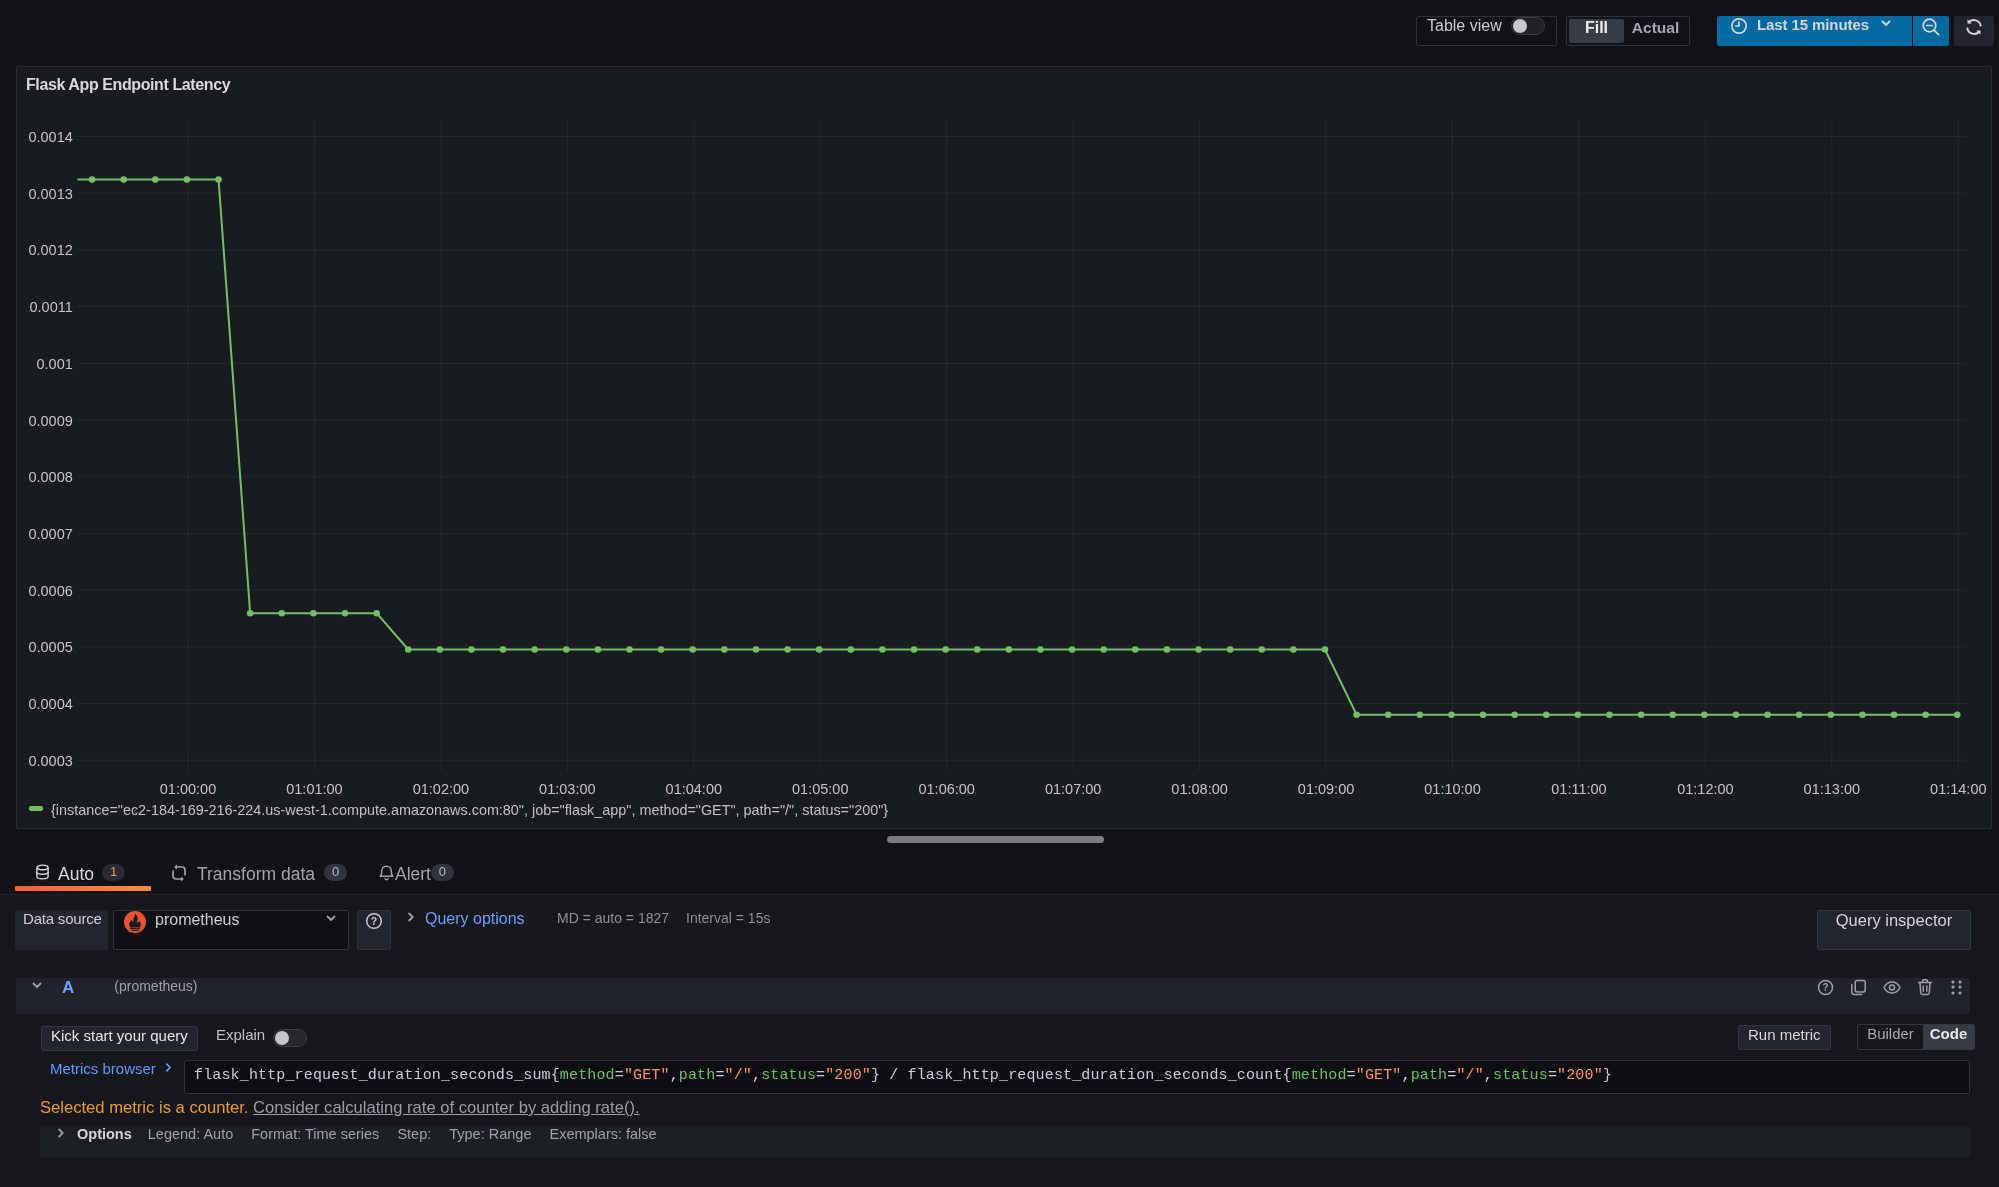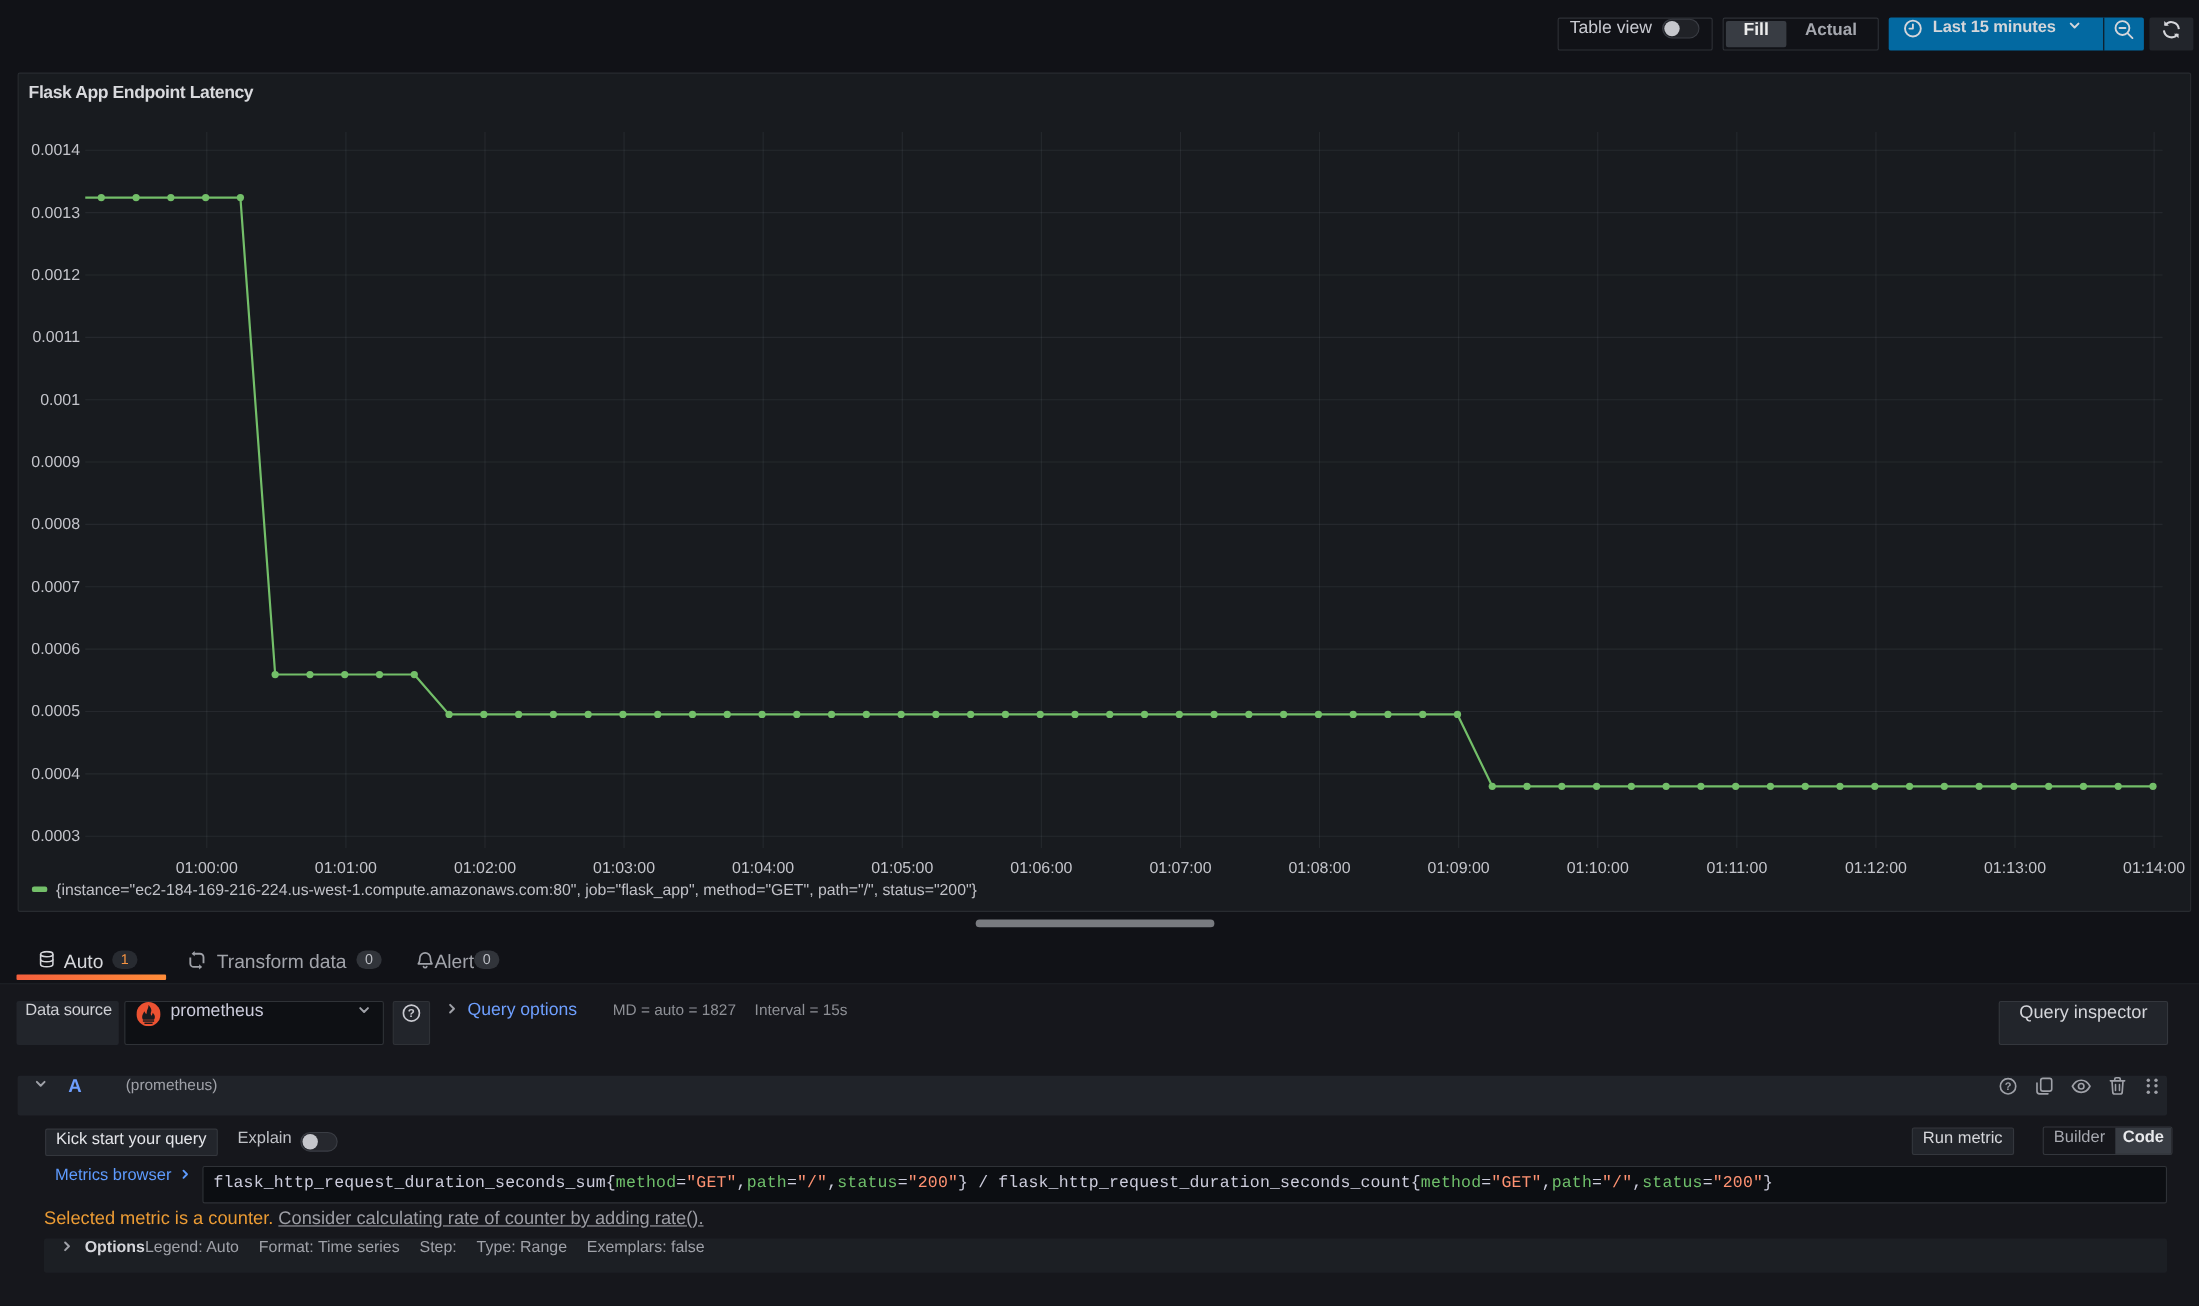--- a/index.html
+++ b/index.html
@@ -4,21 +4,21 @@
 body{width:1999px;height:1187px;background:#111217;font-family:"Liberation Sans",sans-serif;overflow:hidden;position:relative}
 .abs{position:absolute;white-space:nowrap}
 .flex{display:flex;}
 </style></head><body>
 <div class="abs flex" style="left:1416px;top:16px;width:141px;height:30px;border:1px solid #2e3137;border-radius:2px;padding:0 10px;gap:9px">
 <span style="font-size:16px;color:#c9cad1">Table view</span>
     <div style="position:relative;width:34px;height:18px;border-radius:9px;background:#202227;border:1px solid #3a3d44;flex:none">
       <div style="position:absolute;left:1px;top:1px;width:14px;height:14px;border-radius:50%;background:#c6c7cc"></div>
     </div>
   </div>
-<div class="abs flex" style="left:1566px;top:16px;width:142px;height:30px;border:1px solid #2e3137;border-radius:2px;background:#111217;overflow:hidden;padding:2px">
+<div class="abs flex" style="left:1566px;top:16px;width:124px;height:30px;border:1px solid #2e3137;border-radius:2px;background:#111217;overflow:hidden;padding:2px">
 <div class="flex" style="width:55px;height:24px;background:#383c43;border-radius:2px;justify-content:center;font-size:16px;font-weight:700;color:#eceded">Fill</div>
 <div class="flex" style="flex:1;height:24px;justify-content:center;font-size:15.5px;font-weight:600;color:#a5a7ae">Actual</div>
   </div>
 <div class="abs flex" style="left:1717px;top:16px;width:232px;height:30px;background:#0369a1;border-radius:2px">
 <div class="flex" style="padding:0 8px 0 12px;gap:8px;flex:1">
       <svg width="20" height="20" viewBox="0 0 20 20" fill="none" xmlns="http://www.w3.org/2000/svg" style="">
         <circle cx="10" cy="10" r="7.2" stroke="#d5d6db" stroke-width="1.7"></circle>
         <path d="M10 6.1V10H6.8" stroke="#d5d6db" stroke-width="1.7" stroke-linecap="round" stroke-linejoin="round"></path>
       </svg>
       <span style="font-size:15px;font-weight:700;letter-spacing:-0.1px;color:#d5d6da;white-space:nowrap">Last 15 minutes</span>
@@ -289,17 +289,17 @@
 <div class="abs" style="left:184px;top:1060px;width:1786px;height:34px;background:#0c0e12;border:1px solid #2f3237;border-radius:2px"></div>
 <div class="abs" style="left:194px;top:1067px;font-family:'Liberation Mono',monospace;font-size:15px;letter-spacing:0.145px"><span style="color:#ccccdc">flask_http_request_duration_seconds_sum{</span><span style="color:#6fbf6b">method</span><span style="color:#ccccdc">=</span><span style="color:#ff9272">"GET"</span><span style="color:#ccccdc">,</span><span style="color:#6fbf6b">path</span><span style="color:#ccccdc">=</span><span style="color:#ff9272">"/"</span><span style="color:#ccccdc">,</span><span style="color:#6fbf6b">status</span><span style="color:#ccccdc">=</span><span style="color:#ff9272">"200"</span><span style="color:#ccccdc">}</span><span style="color:#ccccdc"> / </span><span style="color:#ccccdc">flask_http_request_duration_seconds_count{</span><span style="color:#6fbf6b">method</span><span style="color:#ccccdc">=</span><span style="color:#ff9272">"GET"</span><span style="color:#ccccdc">,</span><span style="color:#6fbf6b">path</span><span style="color:#ccccdc">=</span><span style="color:#ff9272">"/"</span><span style="color:#ccccdc">,</span><span style="color:#6fbf6b">status</span><span style="color:#ccccdc">=</span><span style="color:#ff9272">"200"</span><span style="color:#ccccdc">}</span></div>
 <div class="abs" style="left:40px;top:1098px;font-size:16.6px;color:#eb9b34">Selected metric is a counter. <span style="color:#9d9ea5;text-decoration:underline">Consider calculating rate of counter by adding rate().</span></div>
 <div class="abs flex" style="left:40px;top:1126px;width:1930px;height:31px;background:#1c1f24;border-radius:2px;padding:0 14px;gap:0">
 <span style="display:flex">
       <svg width="14" height="14" viewBox="0 0 14 14" fill="none" xmlns="http://www.w3.org/2000/svg" style="">
         <path d="M5.2 3.5 8.7 7l-3.5 3.5" stroke="#9fa1a8" stroke-width="1.8" stroke-linecap="round" stroke-linejoin="round"></path>
       </svg>
     </span>
 <span style="margin-left:9px;font-size:14.5px;font-weight:700;color:#d4d5da">Options</span>
-<span style="font-size:14.5px;color:#9fa1a8">Legend: Auto</span>
+<span style="margin-left:16px;font-size:14.5px;color:#9fa1a8">Legend: Auto</span>
 <span style="margin-left:18px;font-size:14.5px;color:#9fa1a8">Format: Time series</span>
 <span style="margin-left:18px;font-size:14.5px;color:#9fa1a8">Step:</span>
 <span style="margin-left:18px;font-size:14.5px;color:#9fa1a8">Type: Range</span>
 <span style="margin-left:18px;font-size:14.5px;color:#9fa1a8">Exemplars: false</span>
 </div>
 </body></html>

